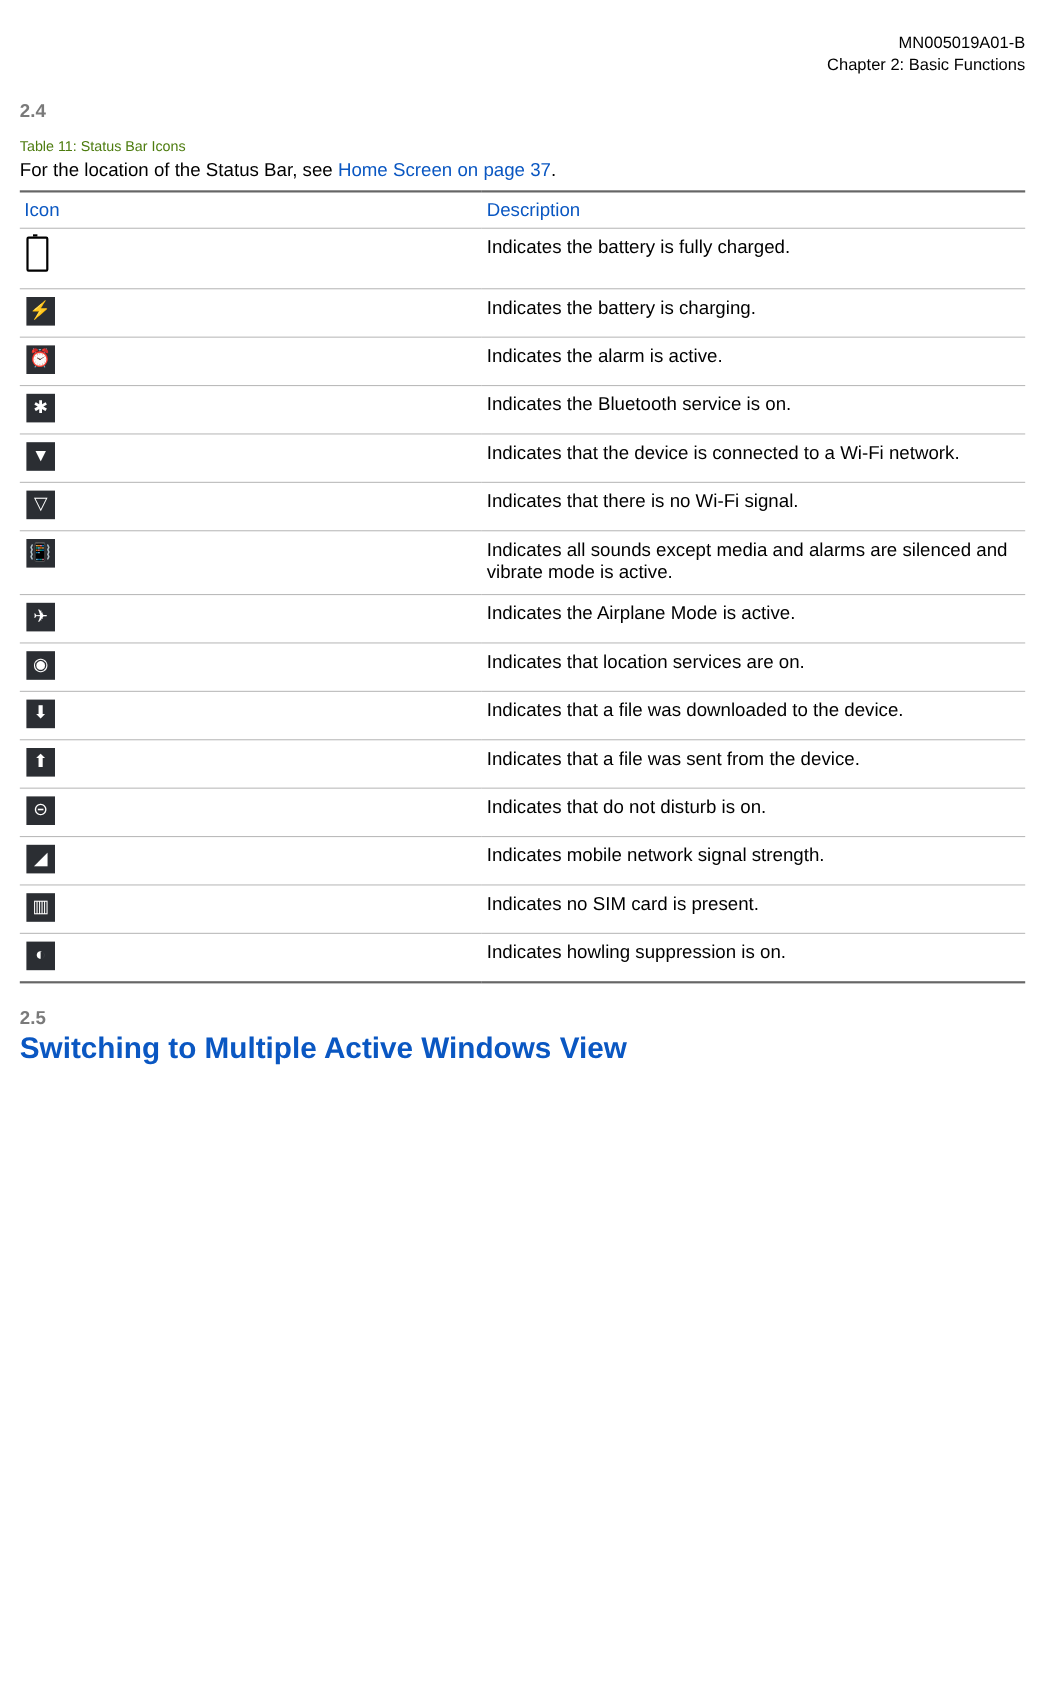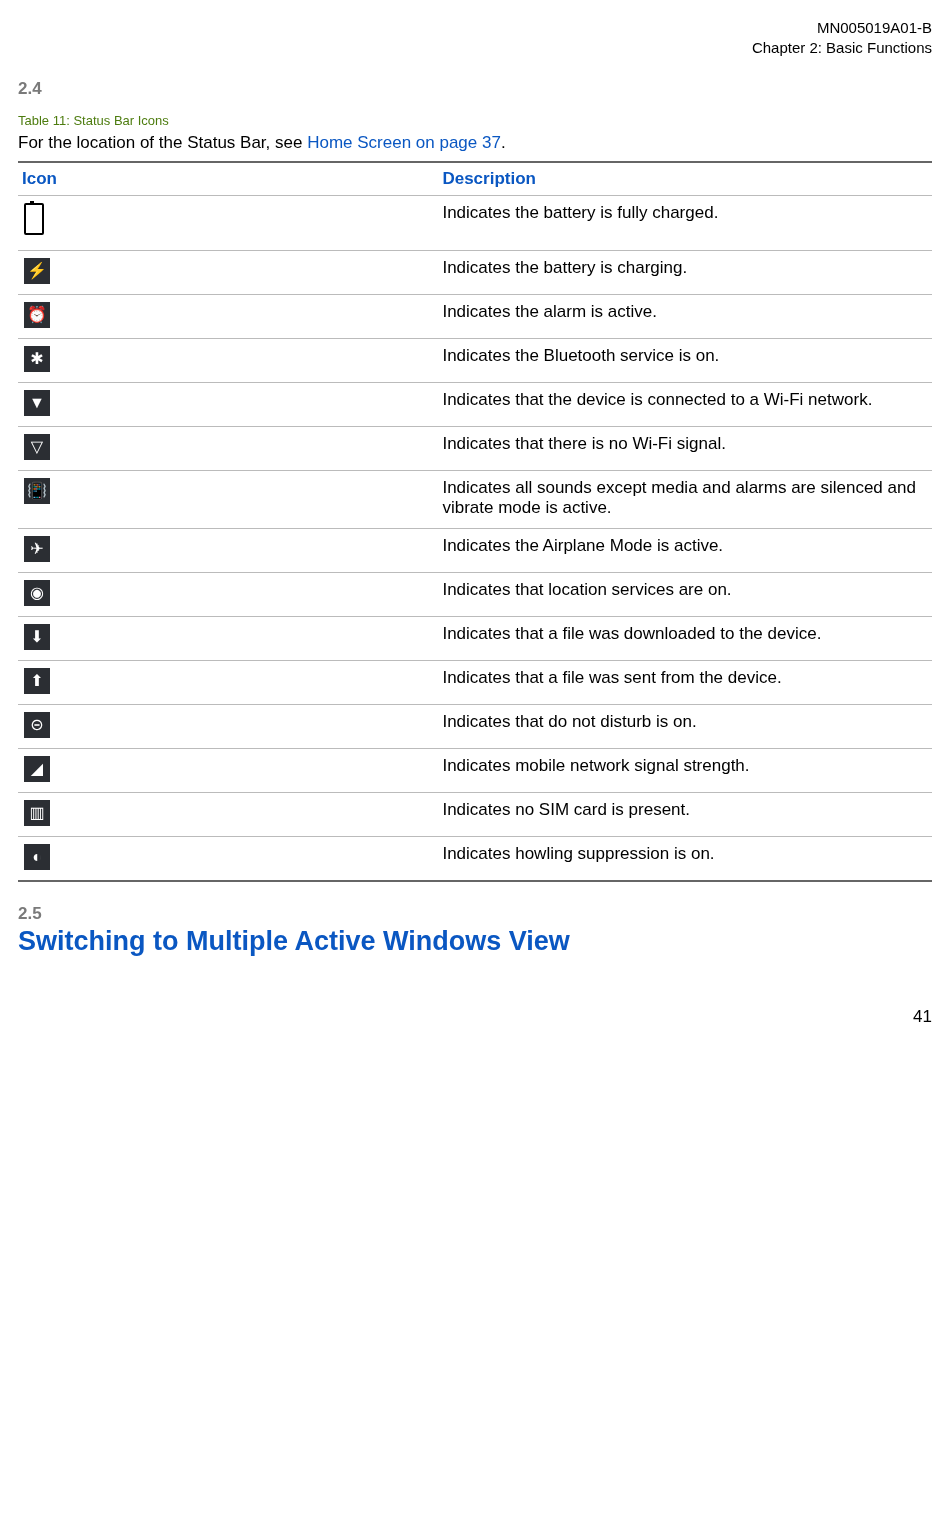--- a/index.html
+++ b/index.html
@@ -5,21 +5,21 @@
   body {
     font-family: Arial, Helvetica, sans-serif;
     font-size: 17px;
     color: #000;
     margin: 0;
     padding: 0;
     background: #fff;
     width: 950px;
   }
   .page {
-    padding: 18px 18px 20px 18px;
+    padding: 30px 18px 20px 18px;
     box-sizing: border-box;
   }
   .header-right {
     text-align: right;
     font-size: 15px;
     color: #000;
     line-height: 1.3;
     margin-bottom: 18px;
   }
   .sec-num {
@@ -49,21 +49,21 @@
     color: #0a57c2;
   }
   table.status {
     width: 100%;
     border-collapse: collapse;
     margin-top: 6px;
   }
   table.status th {
     color: #0a57c2;
     text-align: left;
-    font-weight: bold;
+    font-weight: normal;
     font-size: 17px;
     padding: 6px 4px;
     border-top: 2px solid #666;
     border-bottom: 1px solid #bbb;
   }
   table.status td {
     vertical-align: top;
     padding: 7px 4px 10px 4px;
     border-bottom: 1px solid #bbb;
     font-size: 17px;
@@ -207,15 +207,14 @@
           </tr>
         </tbody>
     </table>
   </div>
 
   <div class="sec-block">
     <div class="sec-num">2.5</div>
     <h2 class="sec-title">Switching to Multiple Active Windows View</h2>
   </div>
 
-  <div class="page-num">41</div>
 
 </div>
 
 </body></html>

